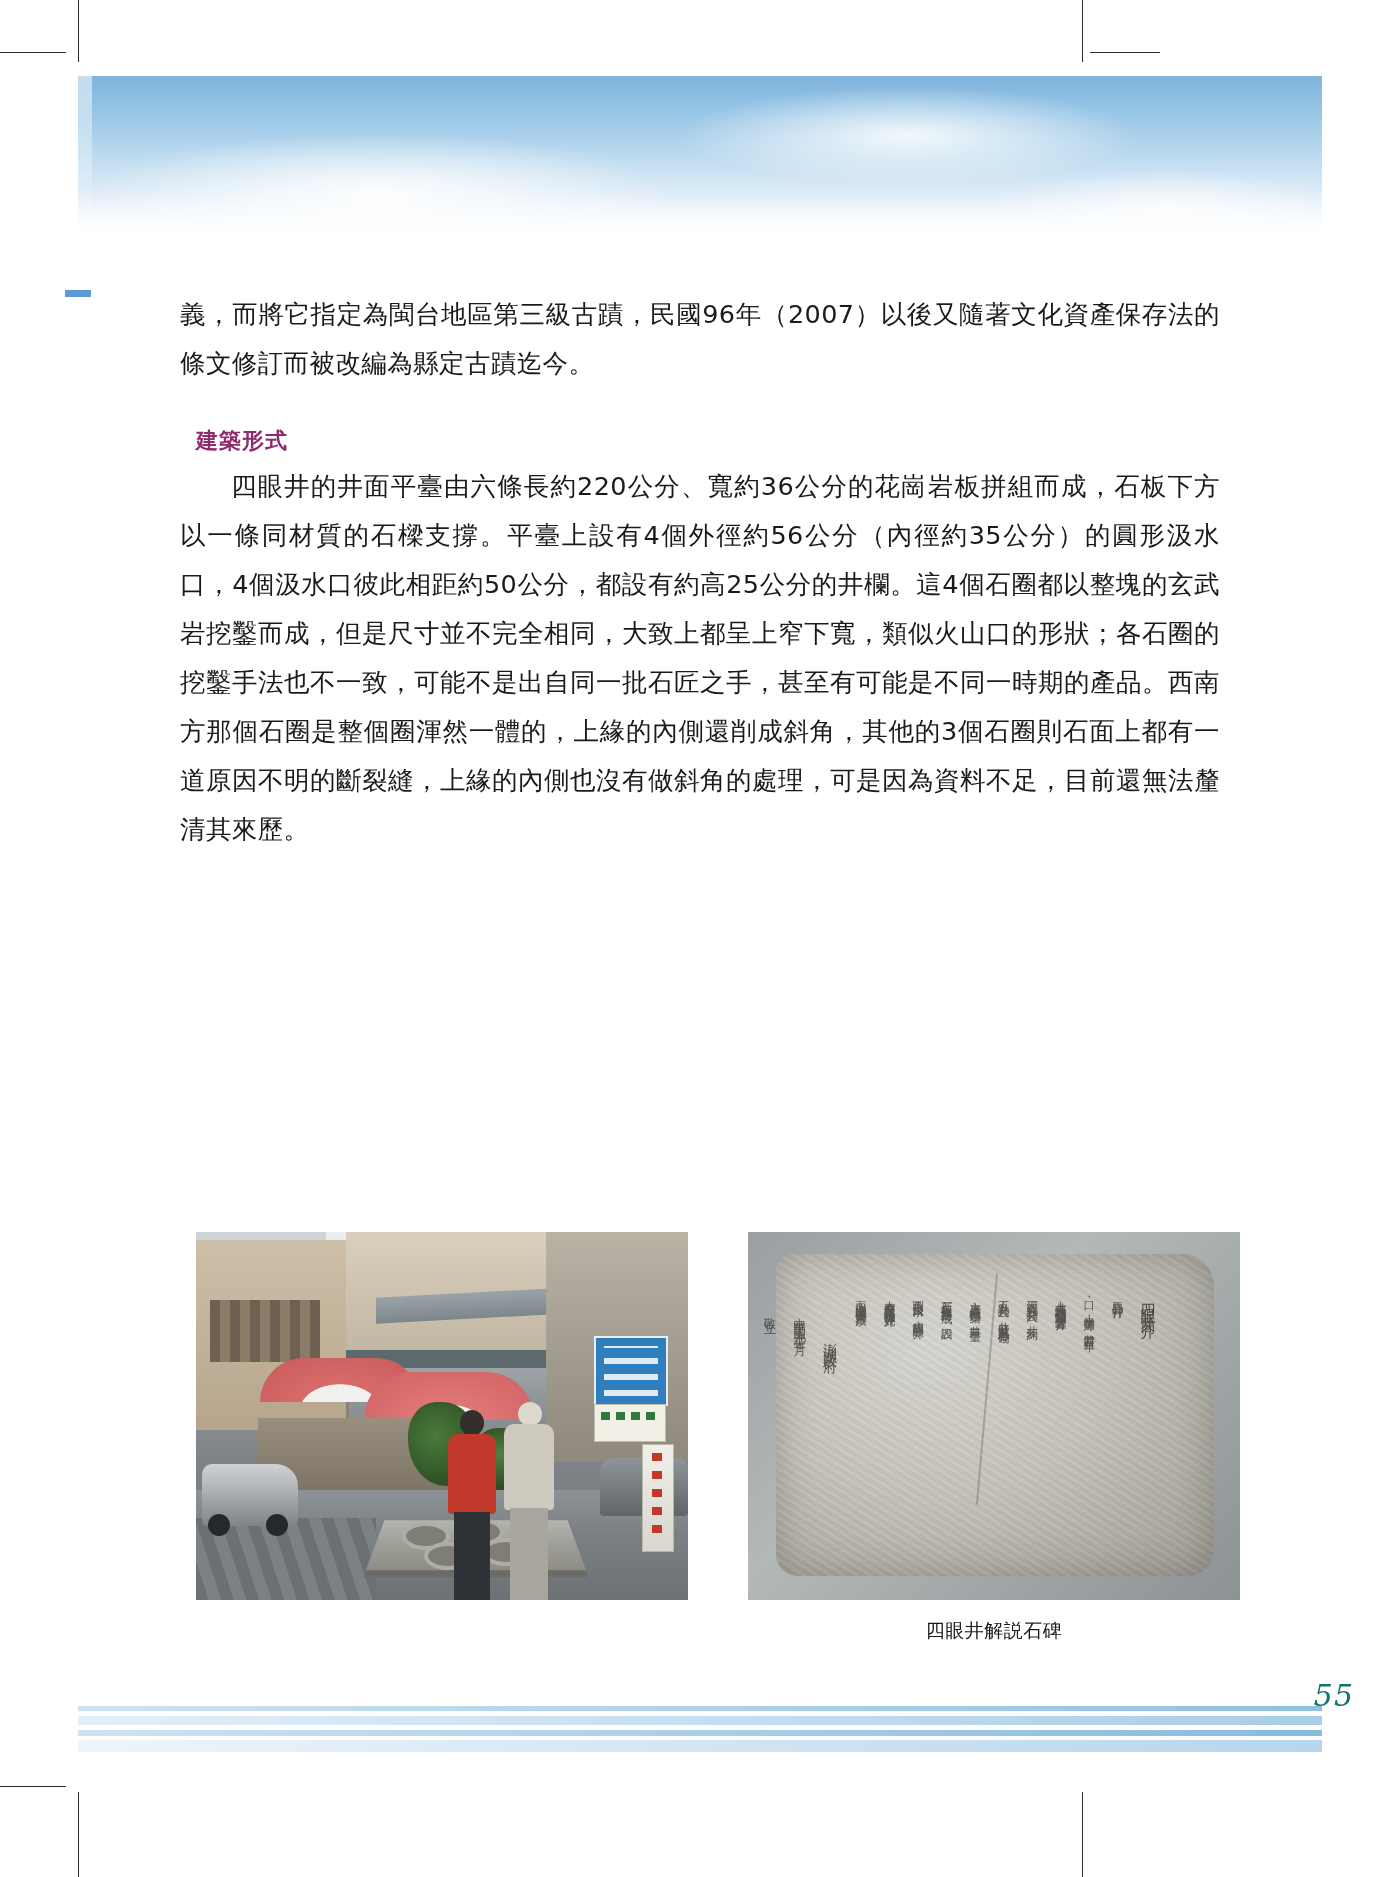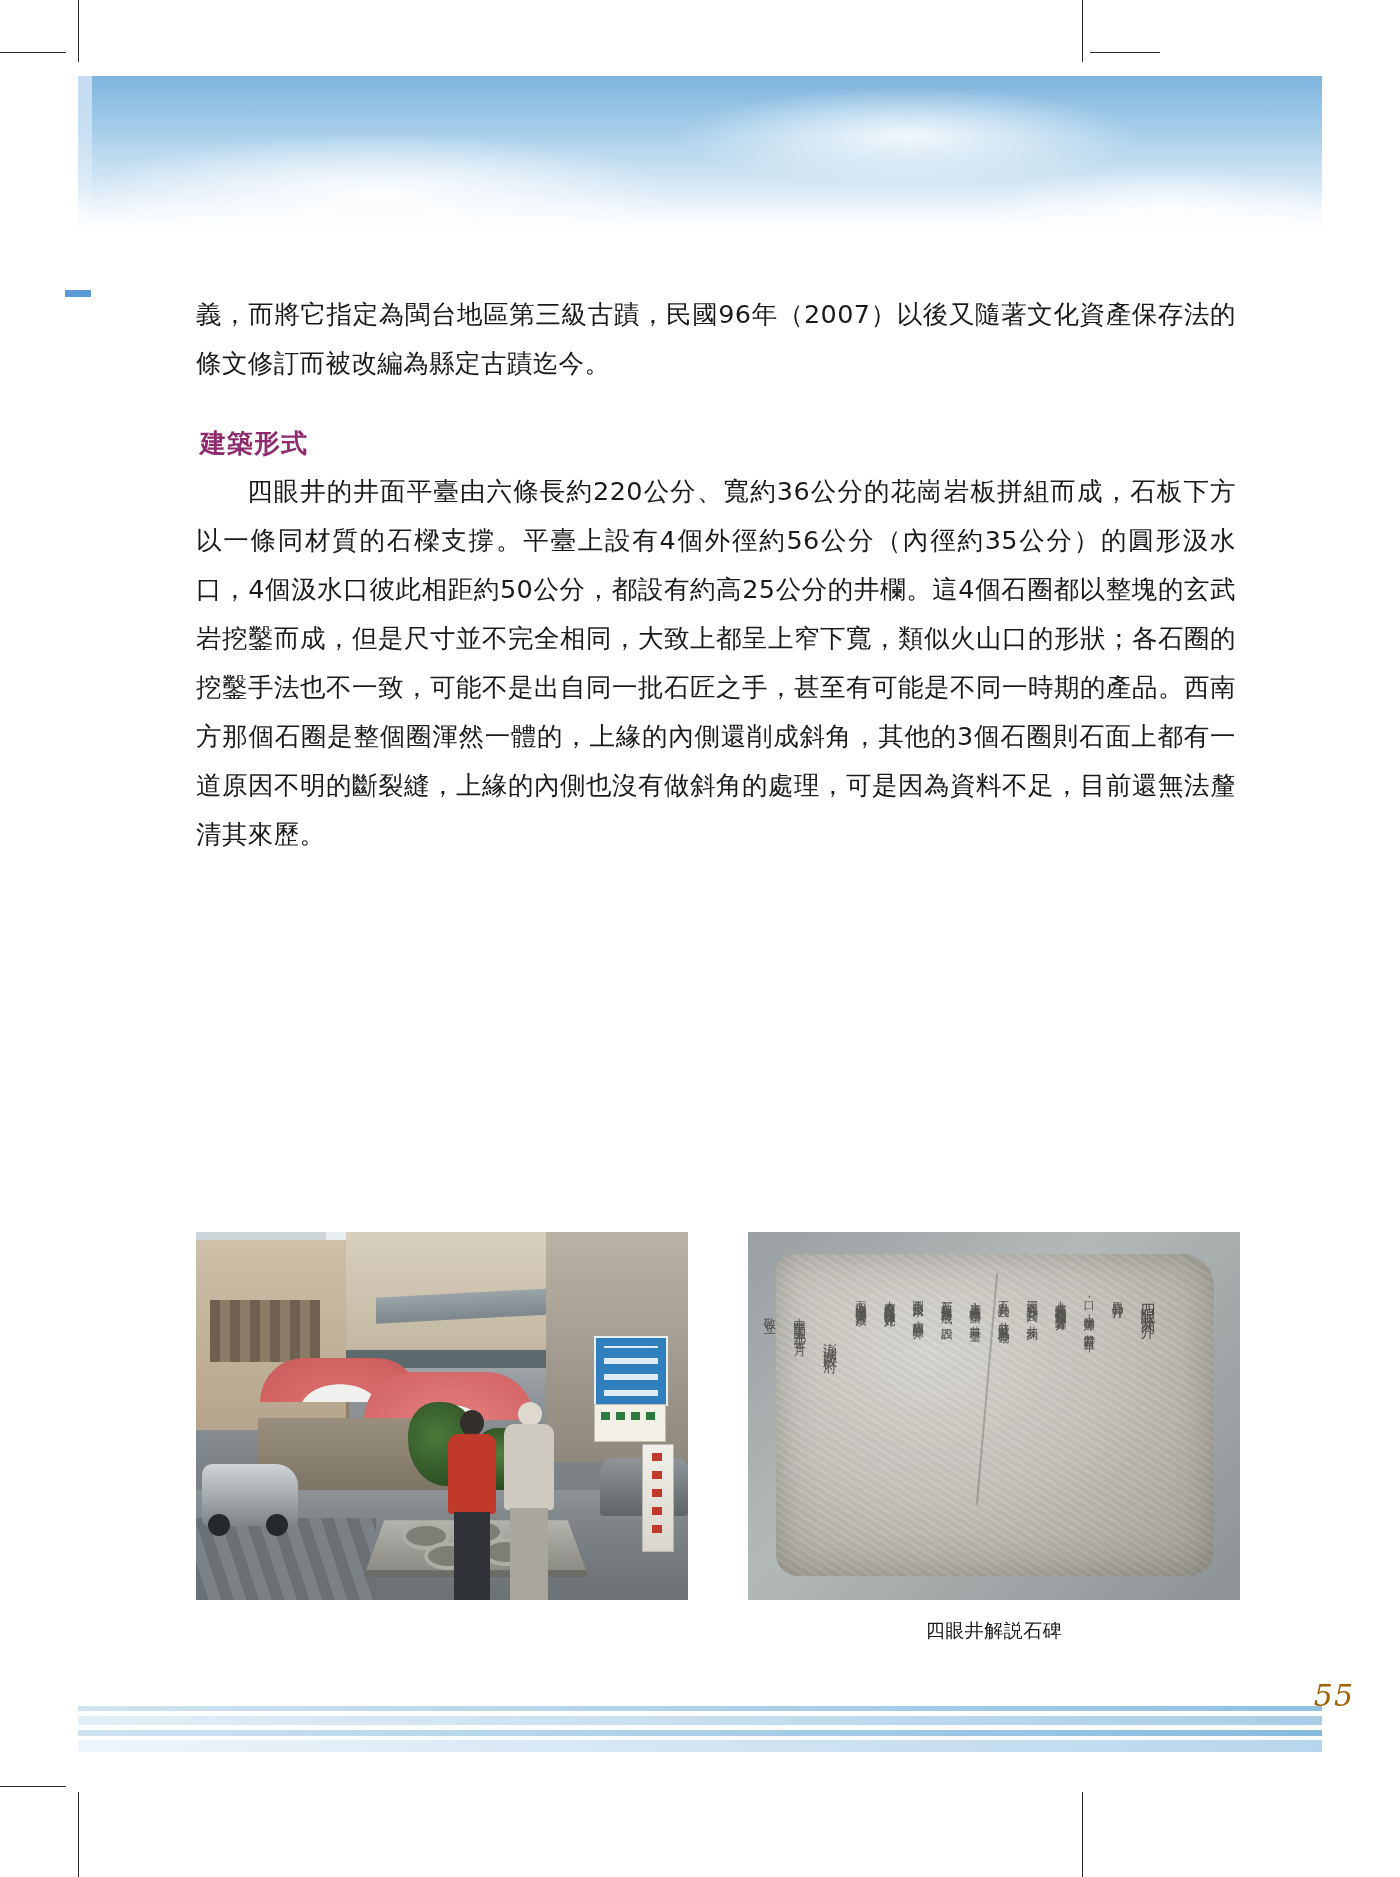--- a/index.html
+++ b/index.html
@@ -67,43 +67,43 @@
     left: 65px;
     top: 290px;
     width: 26px;
     height: 7px;
     background: #5b9bd5;
   }
 
   
   .content {
     position: absolute;
-    left: 196px;
+    left: 180px;
     top: 290px;
     width: 1040px;
   }
 
   .para {
     font-family: "DejaVu Sans", "Liberation Sans", sans-serif;
     font-size: 25.5px;
     line-height: 49px;
     color: #1a1a1a;
     letter-spacing: 0.4px;
     text-align: justify;
     margin: 0;
   }
   .para.indent { text-indent: 2em; }
 
   .section-heading {
     font-family: "DejaVu Sans", "Liberation Sans", sans-serif;
-    font-size: 26px;
+    font-size: 22px;
     font-weight: bold;
     color: #8e2a6e;
     letter-spacing: 1px;
-    margin: 38px 0 6px 4px;
+    margin: 38px 0 6px 16px;
   }
 
   
   .figure-row {
     position: absolute;
     left: 196px;
     top: 1232px;
     width: 1044px;
     display: flex;
     justify-content: space-between;
@@ -324,21 +324,21 @@
   .r2 { top: 16px; height: 9px;  background: linear-gradient(90deg,#e3eff8,#a9cde7); }
   .r3 { top: 30px; height: 6px;  background: linear-gradient(90deg,#cfe3f1,#86bbde); }
   .r4 { top: 40px; height: 12px; background: linear-gradient(90deg,#eef5fb,#b7d5ec); }
   .page-number {
     position: absolute;
     right: 46px;
     top: 1678px;
     font-family: "DejaVu Serif", "Liberation Serif", serif;
     font-style: italic;
     font-size: 30px;
-    color: #a16207;
+    color: #0f766e;
     letter-spacing: 1px;
   }
 </style>
 </head>
 <body>
 
 <div class="crop-mark cm-v" style="left:78px; top:0; height:62px;"></div>
 <div class="crop-mark cm-h" style="left:0; top:52px; width:66px;"></div>
 <div class="crop-mark cm-v" style="left:1082px; top:0; height:62px;"></div>
 <div class="crop-mark cm-h" style="left:1090px; top:52px; width:70px;"></div>

